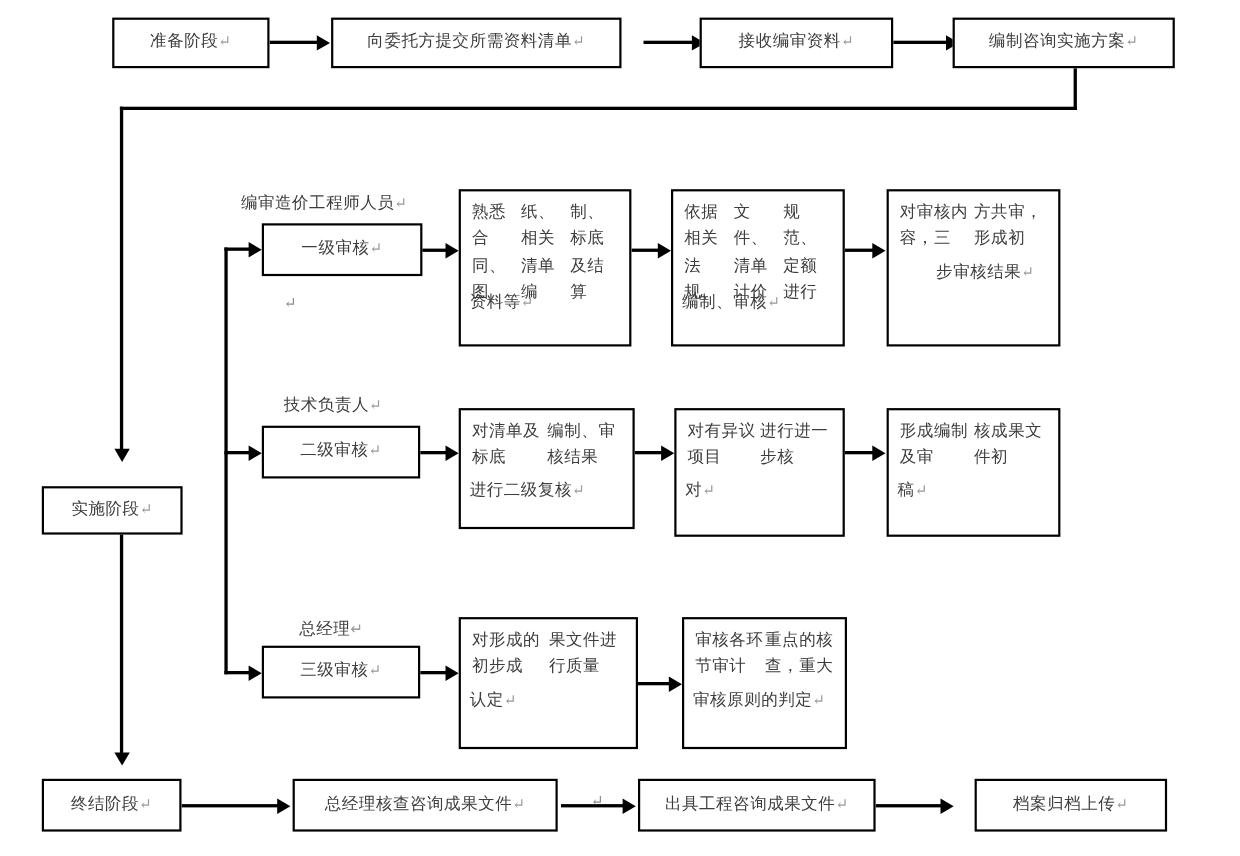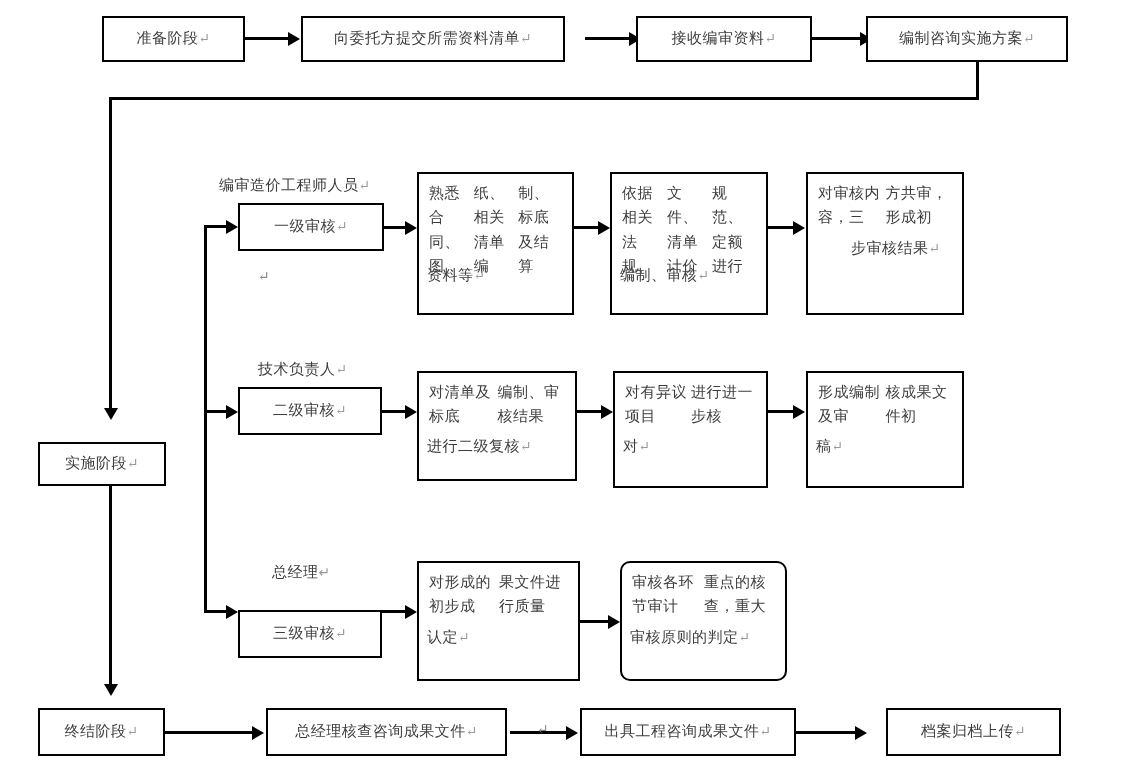--- a/index.html
+++ b/index.html
@@ -220,39 +220,39 @@
     <span>稿</span><span class="ret">↵</span>
   </div>
 
   <div class="hline" style="left:204px;top:610px;width:27px;"></div>
   <div class="arrow-r" style="left:226px;top:605px;"></div>
 
   <div class="label" style="left:272px;top:563px;font-family:Liberation Serif, serif;">
     <span>总经理</span><span class="ret">↵</span>
   </div>
 
-  <div class="box" style="left:238px;top:610px;width:144px;height:48px;">
+  <div class="box" style="left:238px;top:587px;width:144px;height:48px;">
     <span><span>三级审核</span><span class="ret">↵</span></span>
   </div>
 
   <div class="hline" style="left:382px;top:610px;width:28px;"></div>
   <div class="arrow-r" style="left:405px;top:605px;"></div>
 
   <div class="box para" style="left:417px;top:561px;width:163px;height:120px;">
     <span class="txt">对形成的初步成</span>
     <span class="txt">果文件进行质量</span>
   </div>
   <div class="label" style="left:427px;top:628px;">
     <span>认定</span><span class="ret">↵</span>
   </div>
 
   <div class="hline" style="left:580px;top:620px;width:30px;"></div>
   <div class="arrow-r" style="left:608px;top:615px;"></div>
 
-  <div class="box para" style="left:620px;top:561px;width:167px;height:120px;border-radius:10px;">
+  <div class="box para" style="left:620px;top:561px;width:150px;height:120px;">
     <span class="txt">审核各环节审计</span>
     <span class="txt">重点的核查，重大</span>
   </div>
   <div class="label" style="left:630px;top:628px;">
     <span>审核原则的判定</span><span class="ret">↵</span>
   </div>
 
   <div class="box" style="left:38px;top:708px;width:127px;height:48px;">
     <span><span>终结阶段</span><span class="ret">↵</span></span>
   </div>

